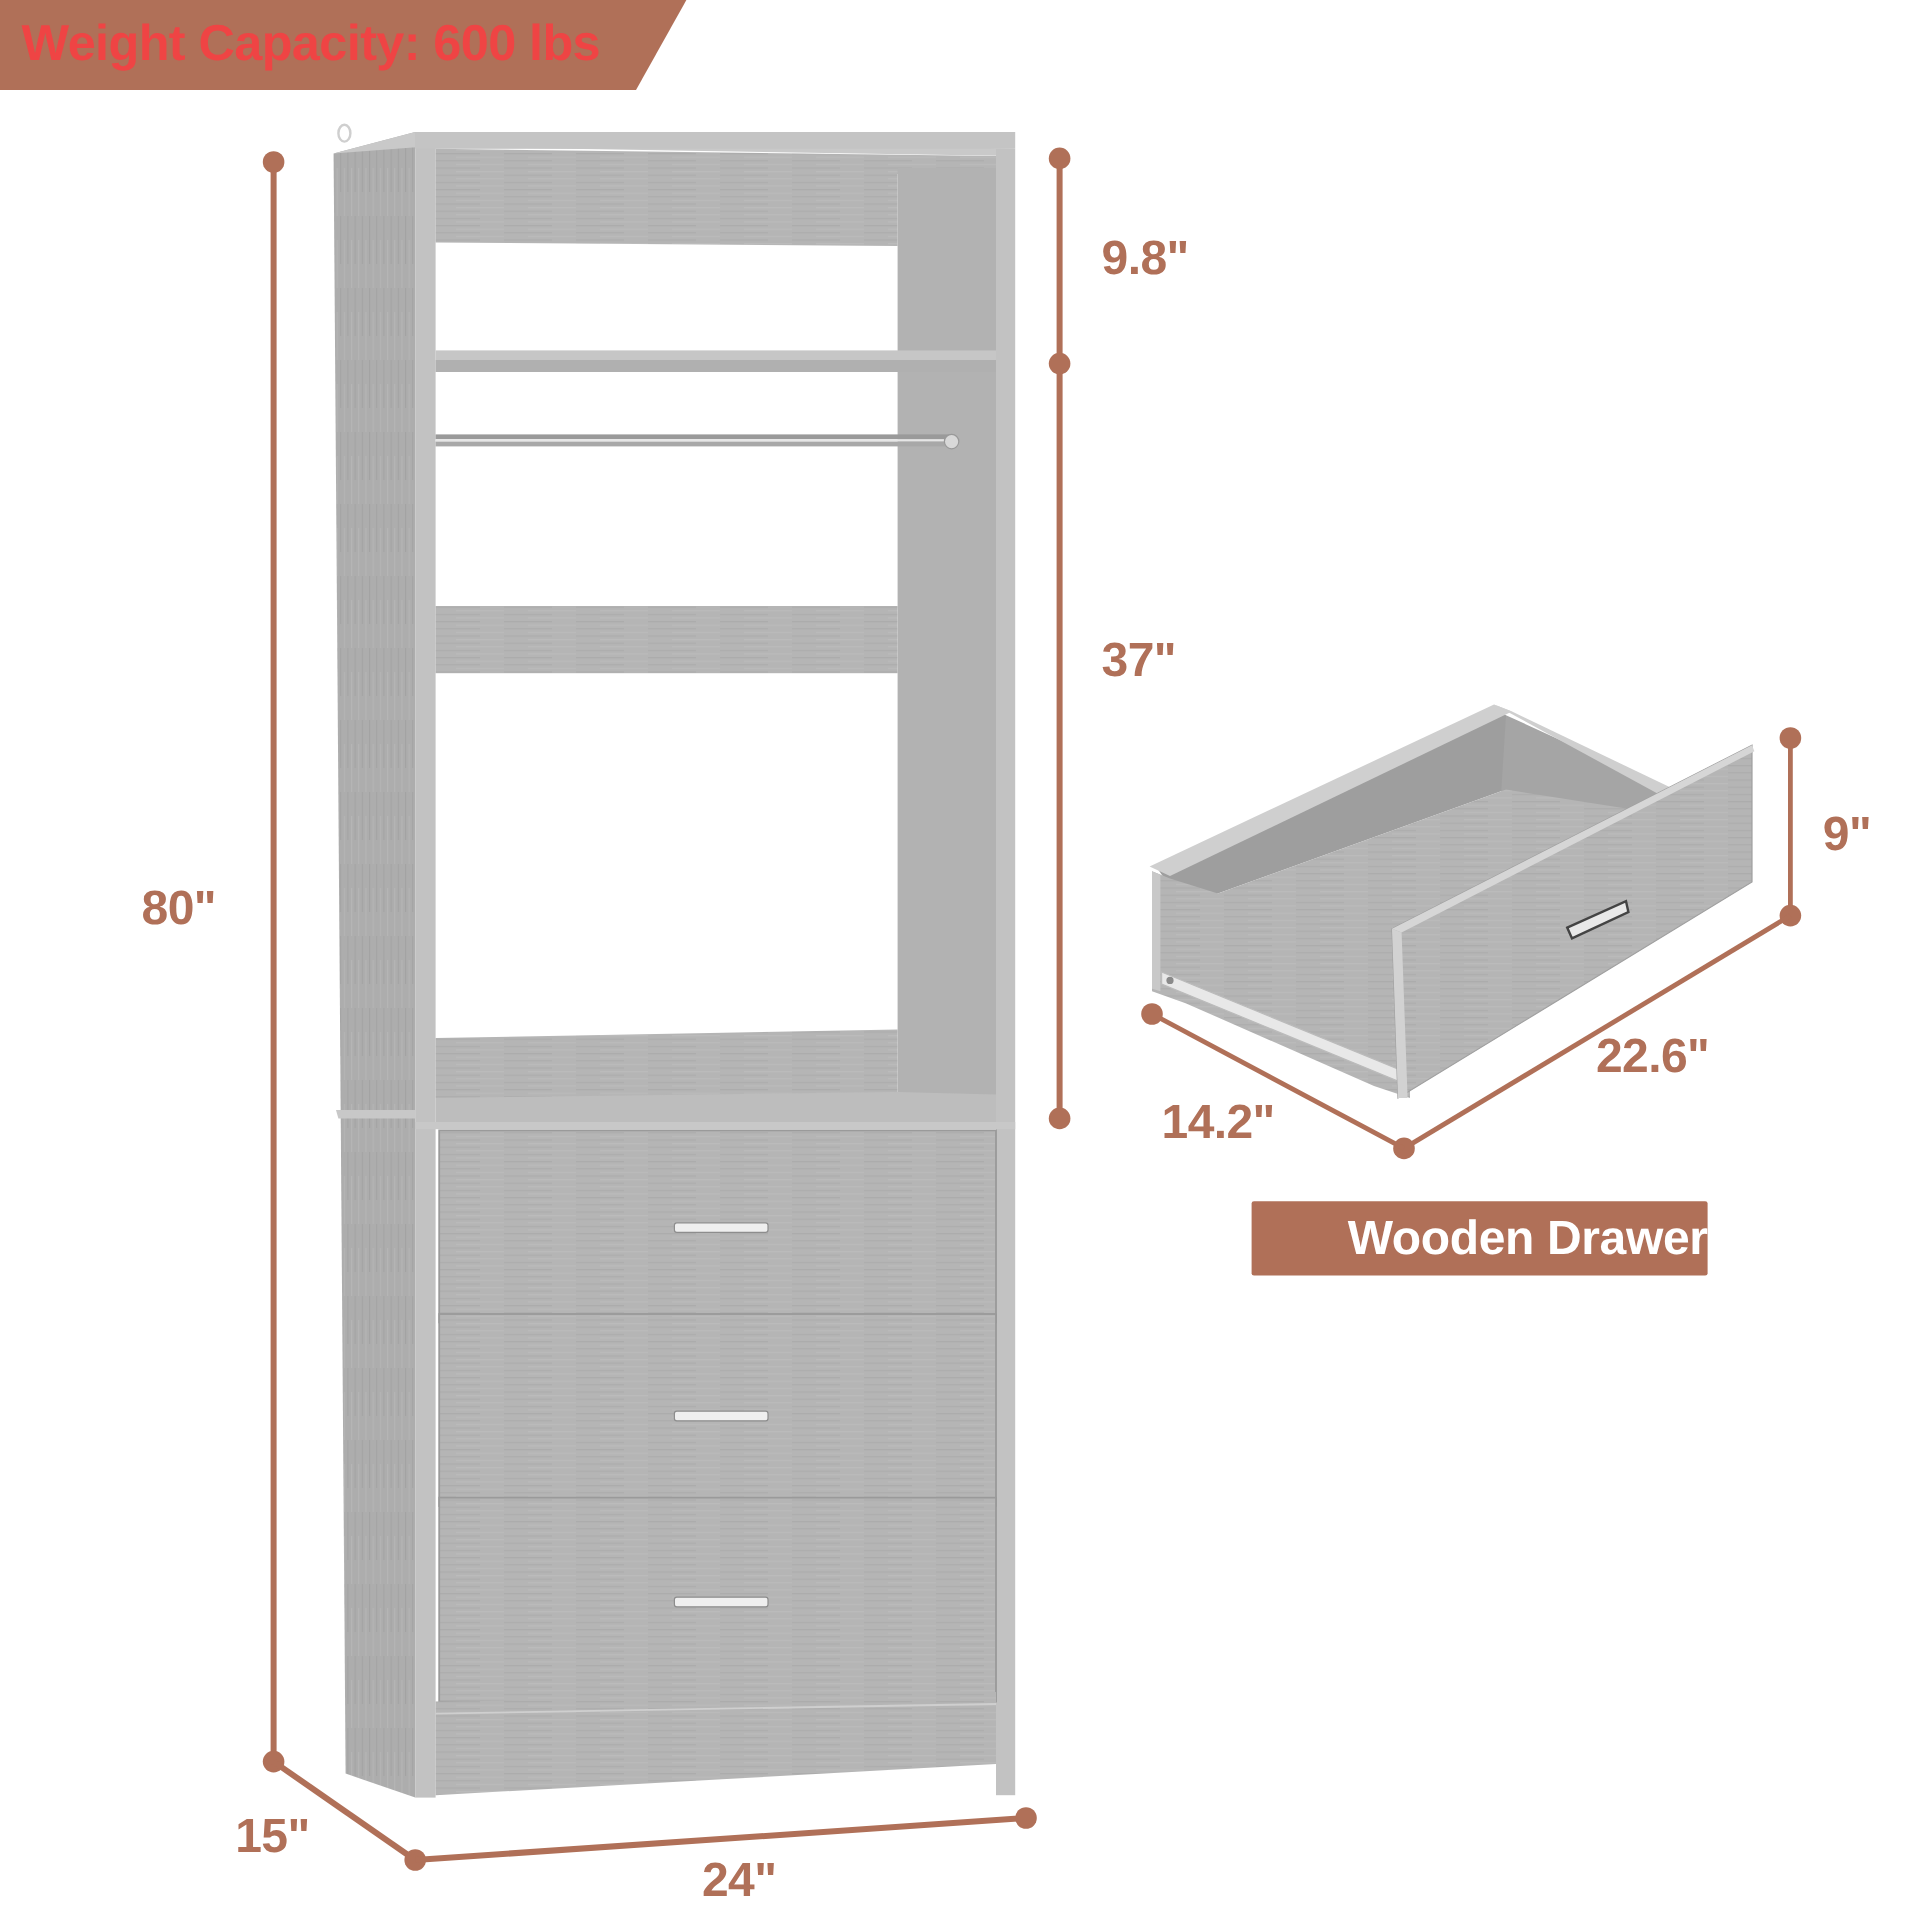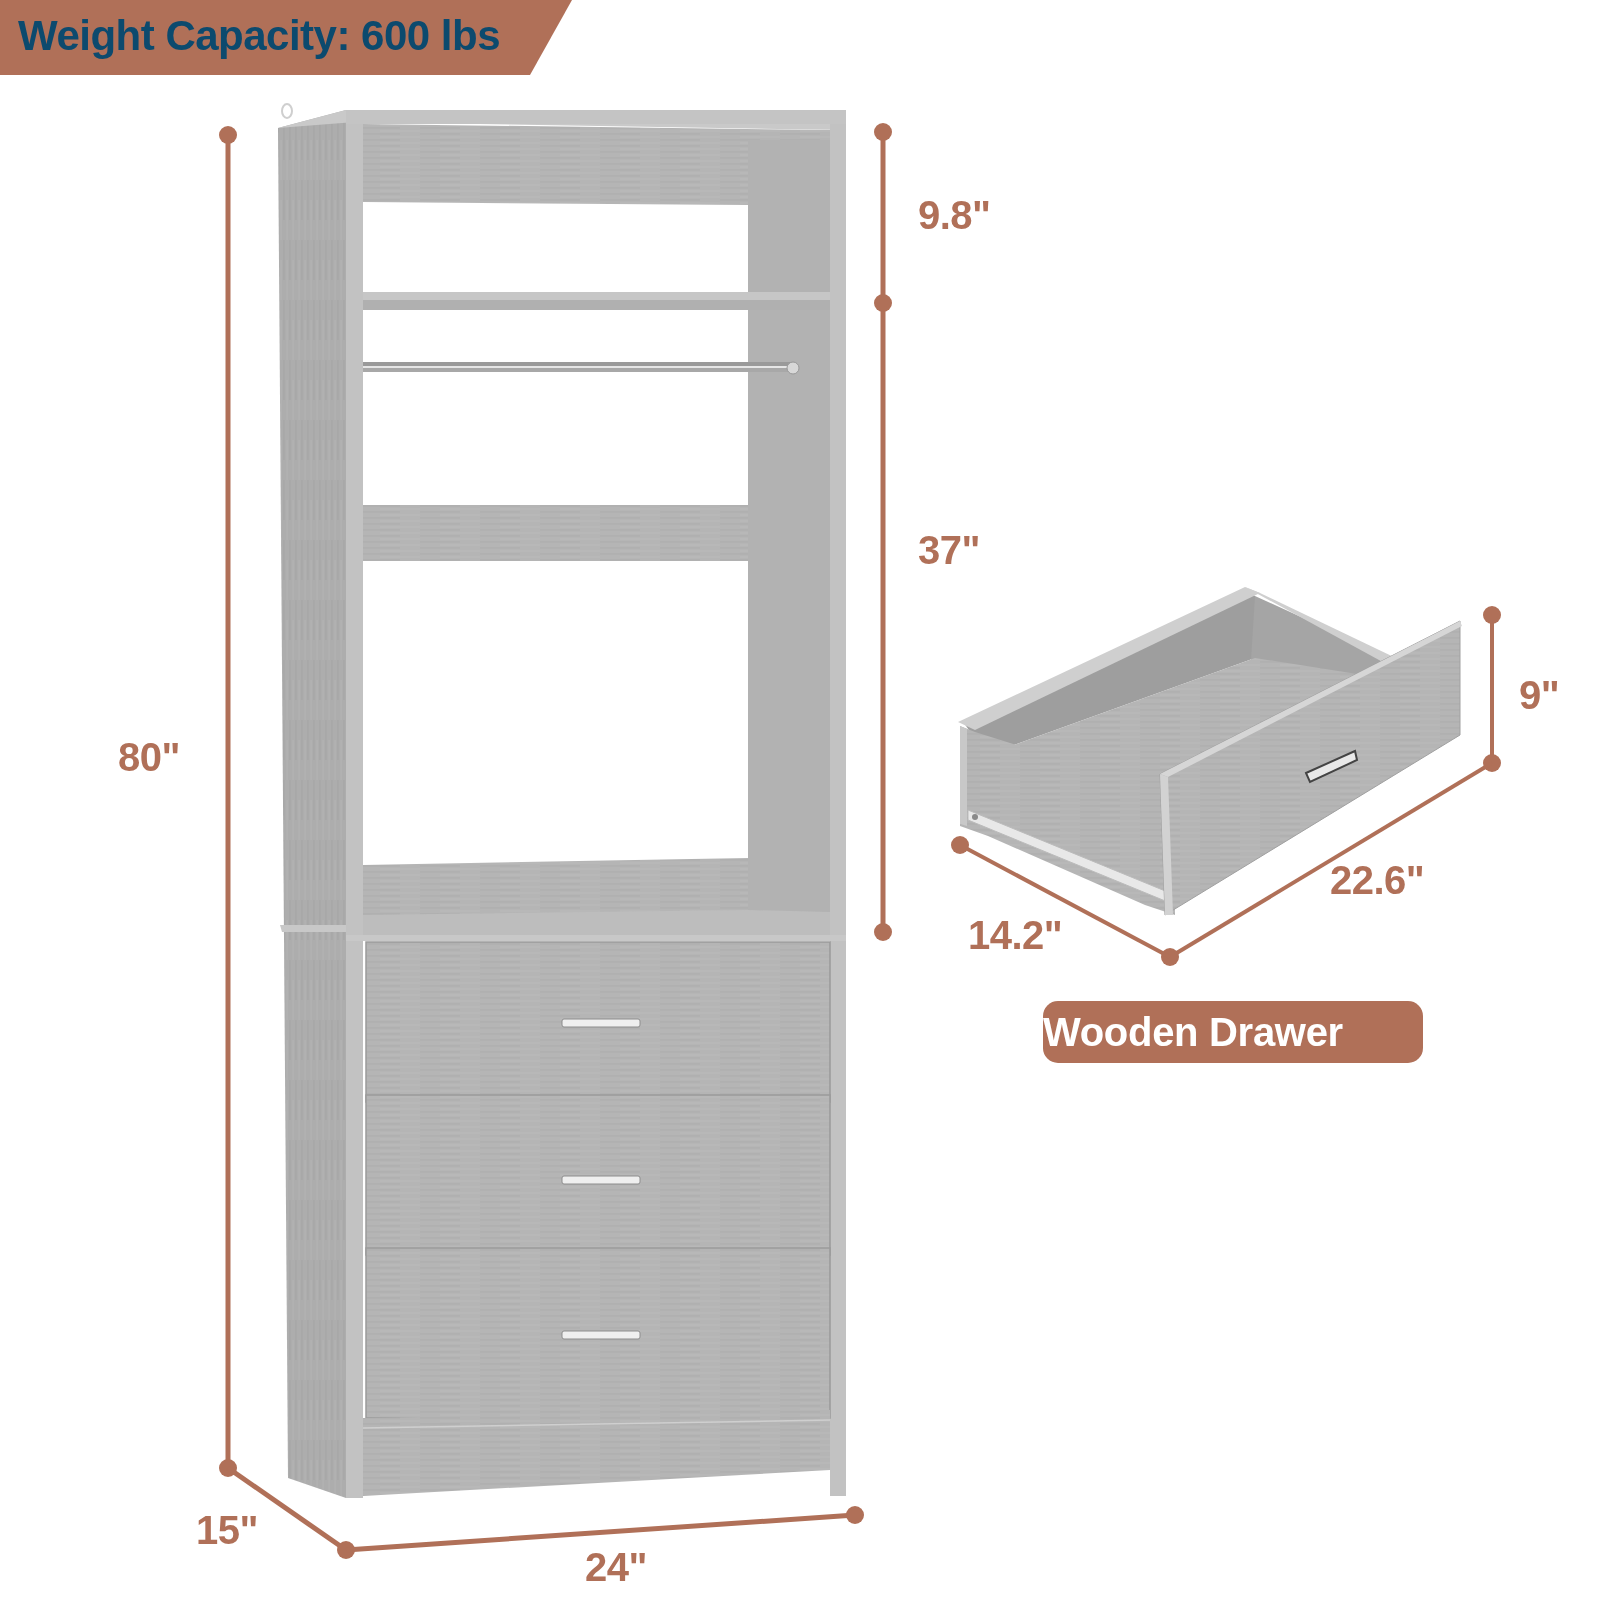--- a/index.html
+++ b/index.html
@@ -1,27 +1,27 @@
 <!DOCTYPE html>
 <html><head>
 <meta charset="utf-8">
 <style>
   html, body { margin: 0; padding: 0; background: #ffffff; }
   body { width: 1600px; height: 1600px; position: relative; overflow: hidden;
          font-family: "Liberation Sans", "DejaVu Sans", sans-serif; }
   .banner { position: absolute; left: 0; top: 0; width: 600px; height: 75px; }
   .banner svg { position: absolute; left: 0; top: 0; }
   .banner-text { position: absolute; left: 18px; top: 12px; font-size: 42px; font-weight: bold;
-                 color: #0c4a6e; letter-spacing: -0.5px; white-space: nowrap; }
+                 color: #ef4444; letter-spacing: -0.5px; white-space: nowrap; }
   .dim-label { position: absolute; font-weight: bold; color: #b07058; font-size: 40px;
                white-space: nowrap; letter-spacing: -0.5px; }
   .art { position: absolute; left: 0; top: 0; }
   .badge { position: absolute; left: 1043px; top: 1001px; width: 380px; height: 62px;
-           background: #b07058; border-radius: 15px; color: #fff; font-weight: bold;
-           font-size: 40px; text-align: left; line-height: 62px; letter-spacing: -0.3px; }
+           background: #b07058; border-radius: 2px; color: #fff; font-weight: bold;
+           font-size: 40px; text-align: right; line-height: 62px; letter-spacing: -0.3px; }
 </style>
 </head>
 <body>
 
 <div class="banner">
   <svg width="600" height="75">
     <polygon points="0,0 572,0 530,75 0,75" fill="#b07058"></polygon>
   </svg>
   <div class="banner-text">Weight Capacity: 600 lbs</div>
 </div>

